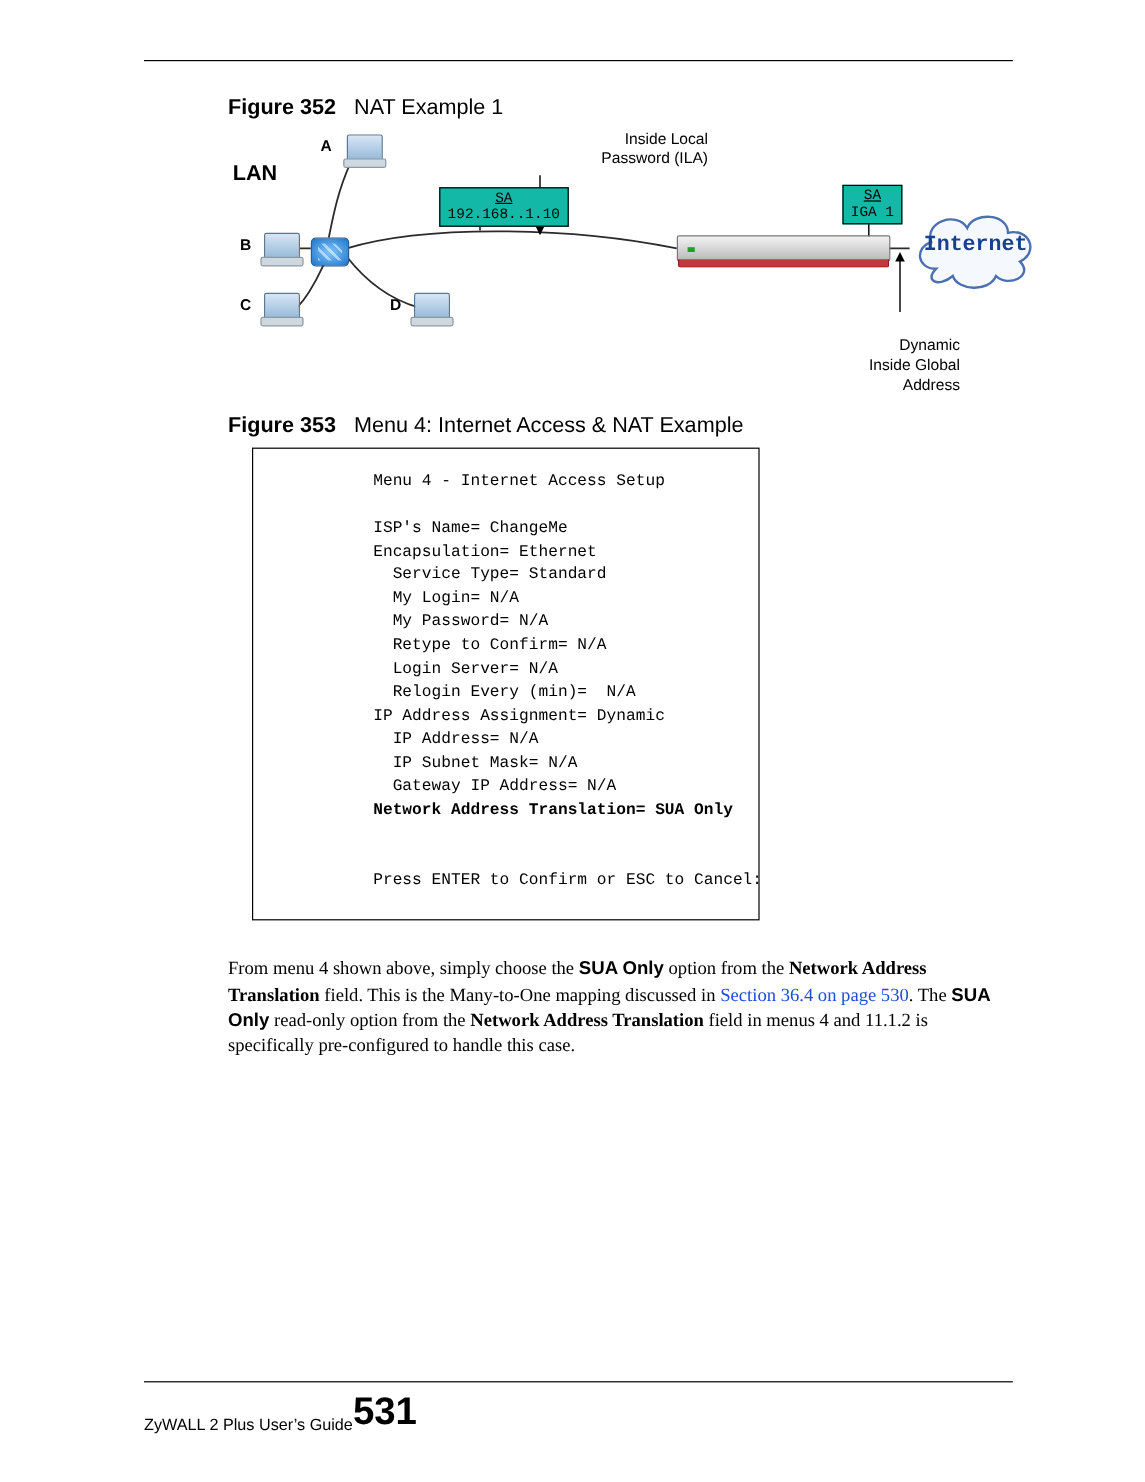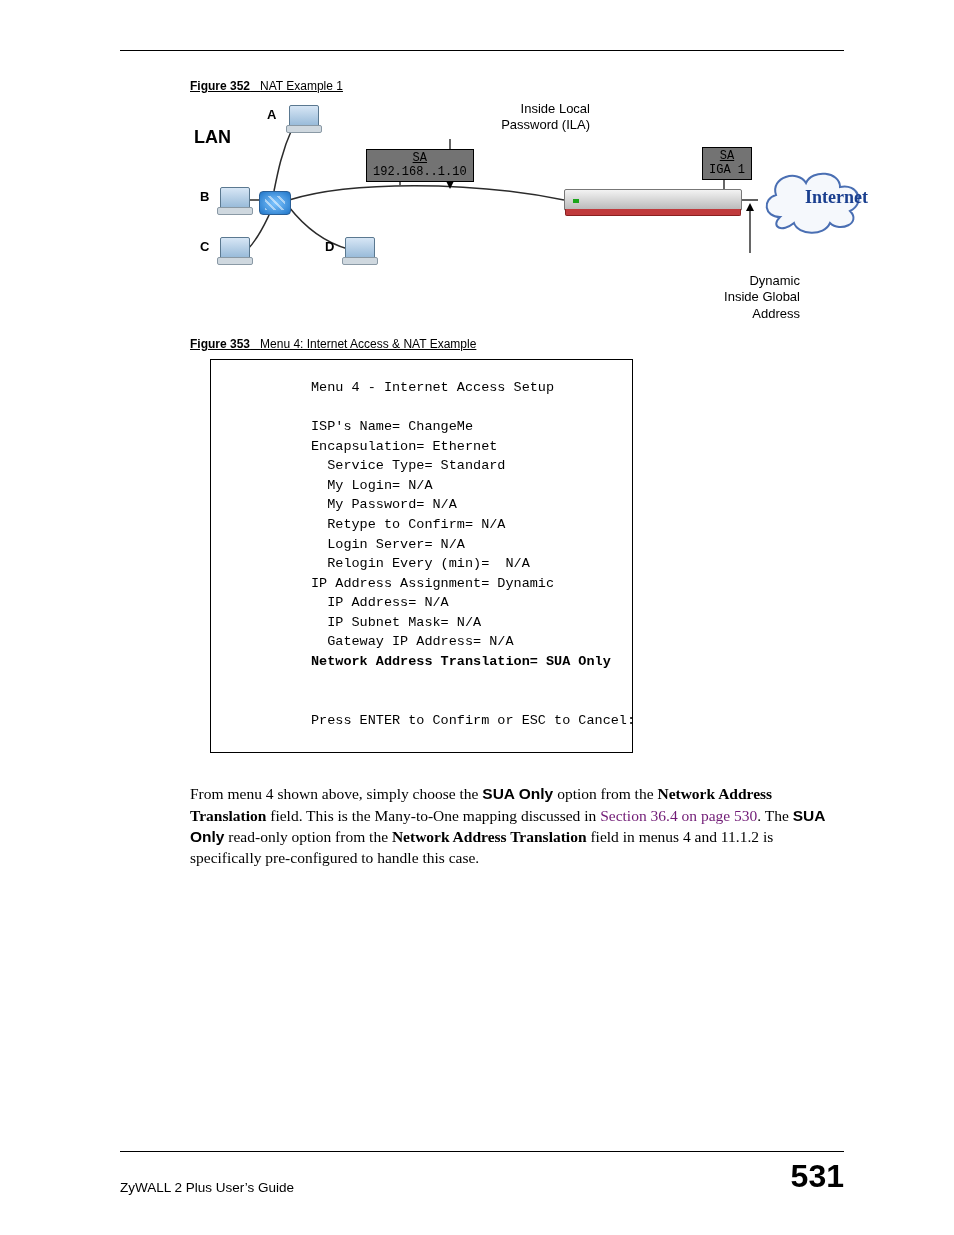--- a/index.html
+++ b/index.html
@@ -28,23 +28,22 @@
   .hr-top {
     border: none;
     border-top: 1.5px solid #000;
     margin: 0 0 28px 0;
   }
   .content {
     margin-left: 70px;
   }
   .fig-caption {
     font-family: Arial, Helvetica, sans-serif;
-    font-size: 12px;
+    font-size: 18px;
     margin: 6px 0 8px 0;
-    text-decoration: underline;
   }
   .fig-caption .fig-num { font-weight: bold; }
   
   .diagram {
     position: relative;
     width: 640px;
     height: 218px;
     margin-bottom: 18px;
   }
   .lan-label {
@@ -103,32 +102,32 @@
   .router-dev .light{
     position:absolute; left:8px; top:9px; width:6px; height:4px; background:#1aa51a;
   }
   .cloud {
     position:absolute; left:568px; top:62px;
     width:110px; height:72px;
   }
   .cloud svg { width:100%; height:100%; }
   .cloud .clabel{
     position:absolute; left:0; right:0; top:24px;
-    text-align:right;
-    font-family: Liberation Serif, serif;
+    text-align:center;
+    font-family: Liberation Mono, monospace;
     font-weight:bold; font-size:18px;
     color:#1a3f8f;
   }
   .callout {
     position:absolute;
     font-family: Arial, Helvetica, sans-serif;
     font-size:13px; text-align:right; line-height:1.25;
   }
   .sa-box {
-    position:absolute; border:1px solid #000; background:#737373;
+    position:absolute; border:1px solid #000; background:#14b8a6;
     font-family:"Courier New", monospace; font-size:12px;
     padding:1px 6px; line-height:1.2; text-align:center;
     white-space:nowrap;
   }
   .sa-box .und { text-decoration: underline; }
   .wire { stroke:#2b2b2b; stroke-width:1.5; fill:none; }
   .arrowline { stroke:#000; stroke-width:1.2; fill:none; }
   .arrowhead { fill:#000; }
   
   .term {
@@ -146,25 +145,25 @@
   
   .body-para {
     font-size: 15.5px;
     line-height: 1.38;
     margin: 0;
     text-align: left;
     width: 650px;
   }
   .body-para .sans-bold { font-family: Arial, Helvetica, sans-serif; font-weight:bold; }
   .body-para .serif-bold { font-weight:bold; }
-  .body-para .xref { color:#701a75; }
+  .body-para .xref { color:#1d4ed8; }
   
   .footer {
     position:absolute; left:120px; right:110px; bottom:40px;
-    display:flex; align-items:flex-end; justify-content:space-between;
+    display:flex; align-items:flex-end; justify-content:flex-start;
     border-top:1.5px solid #000;
     padding-top:6px;
   }
   .footer .guide {
     font-family: Arial, Helvetica, sans-serif;
     font-size:13.5px;
   }
   .footer .pnum {
     font-family: Arial, Helvetica, sans-serif;
     font-weight:bold; font-size:32px;

